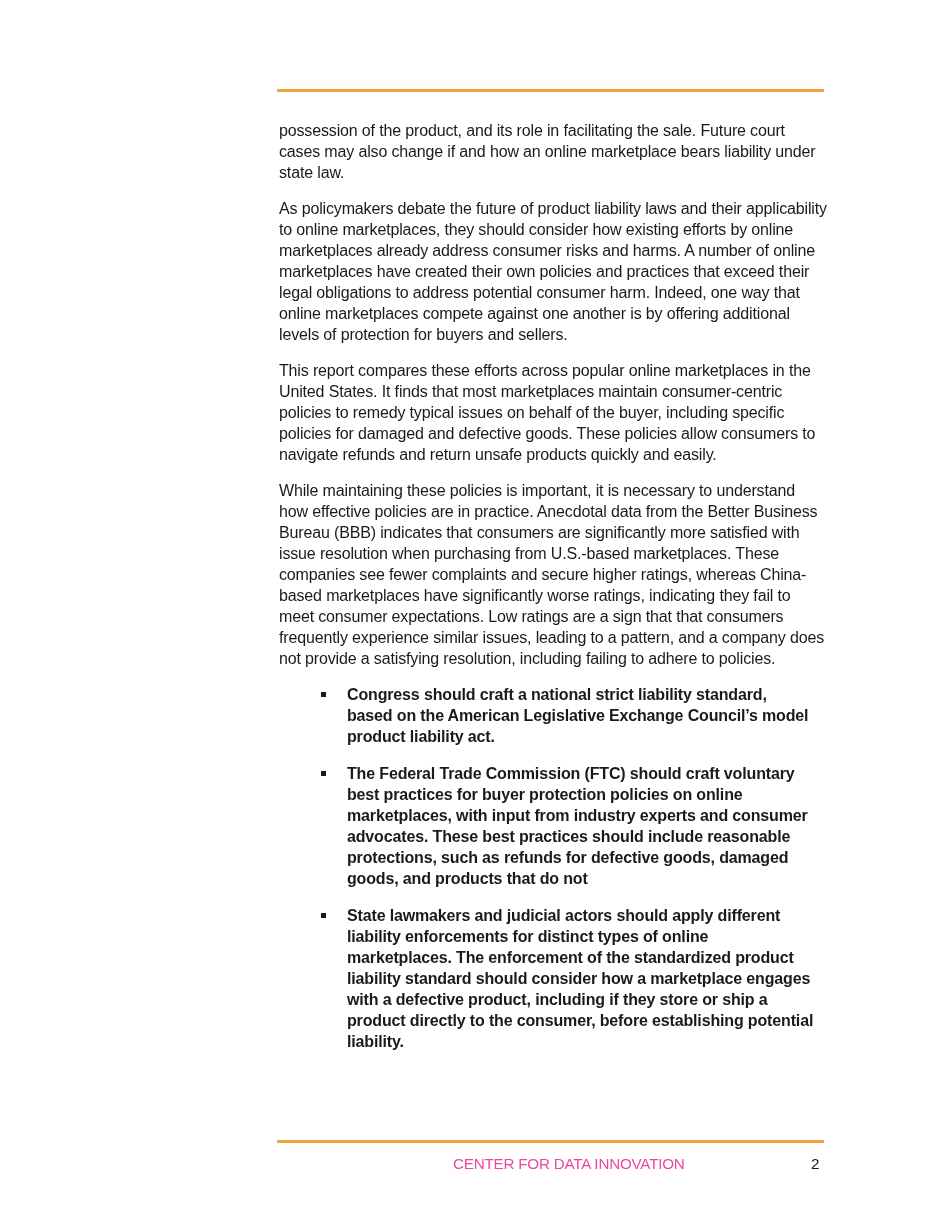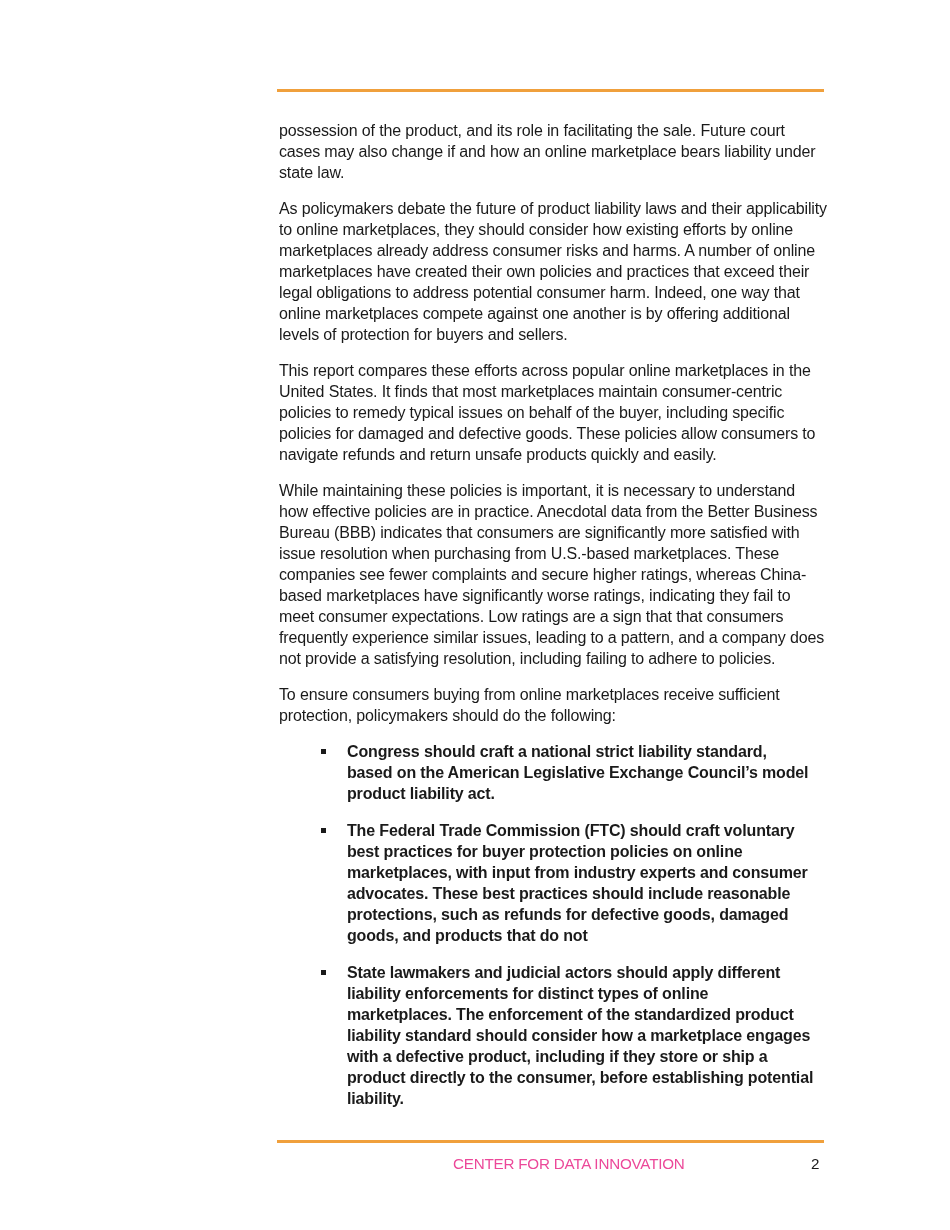--- a/index.html
+++ b/index.html
@@ -75,21 +75,20 @@
 </head>
 <body>
 
 <div class="rule top"></div>
 
 <div class="content">
   <p>possession of the product, and its role in facilitating the sale. Future court cases may also change if and how an online marketplace bears liability under state law.</p>
   <p>As policymakers debate the future of product liability laws and their applicability to online marketplaces, they should consider how existing efforts by online marketplaces already address consumer risks and harms. A number of online marketplaces have created their own policies and practices that exceed their legal obligations to address potential consumer harm. Indeed, one way that online marketplaces compete against one another is by offering additional levels of protection for buyers and sellers.</p>
   <p>This report compares these efforts across popular online marketplaces in the United States. It finds that most marketplaces maintain consumer-centric policies to remedy typical issues on behalf of the buyer, including specific policies for damaged and defective goods. These policies allow consumers to navigate refunds and return unsafe products quickly and easily.</p>
   <p>While maintaining these policies is important, it is necessary to understand how effective policies are in practice. Anecdotal data from the Better Business Bureau (BBB) indicates that consumers are significantly more satisfied with issue resolution when purchasing from U.S.-based marketplaces. These companies see fewer complaints and secure higher ratings, whereas China-based marketplaces have significantly worse ratings, indicating they fail to meet consumer expectations. Low ratings are a sign that that consumers frequently experience similar issues, leading to a pattern, and a company does not provide a satisfying resolution, including failing to adhere to policies.</p>
-  <p>To ensure consumers buying from online marketplaces receive sufficient protection, policymakers should do the following:</p>
 
   <ul class="bullets">
     <li>
       <span class="bullet-mark"></span>
       <span>Congress should craft a national strict liability standard, based on the American Legislative Exchange Council’s model product liability act.</span>
     </li>
     <li>
       <span class="bullet-mark"></span>
       <span>The Federal Trade Commission (FTC) should craft voluntary best practices for buyer protection policies on online marketplaces, with input from industry experts and consumer advocates. These best practices should include reasonable protections, such as refunds for defective goods, damaged goods, and products that do not</span>
     </li>

